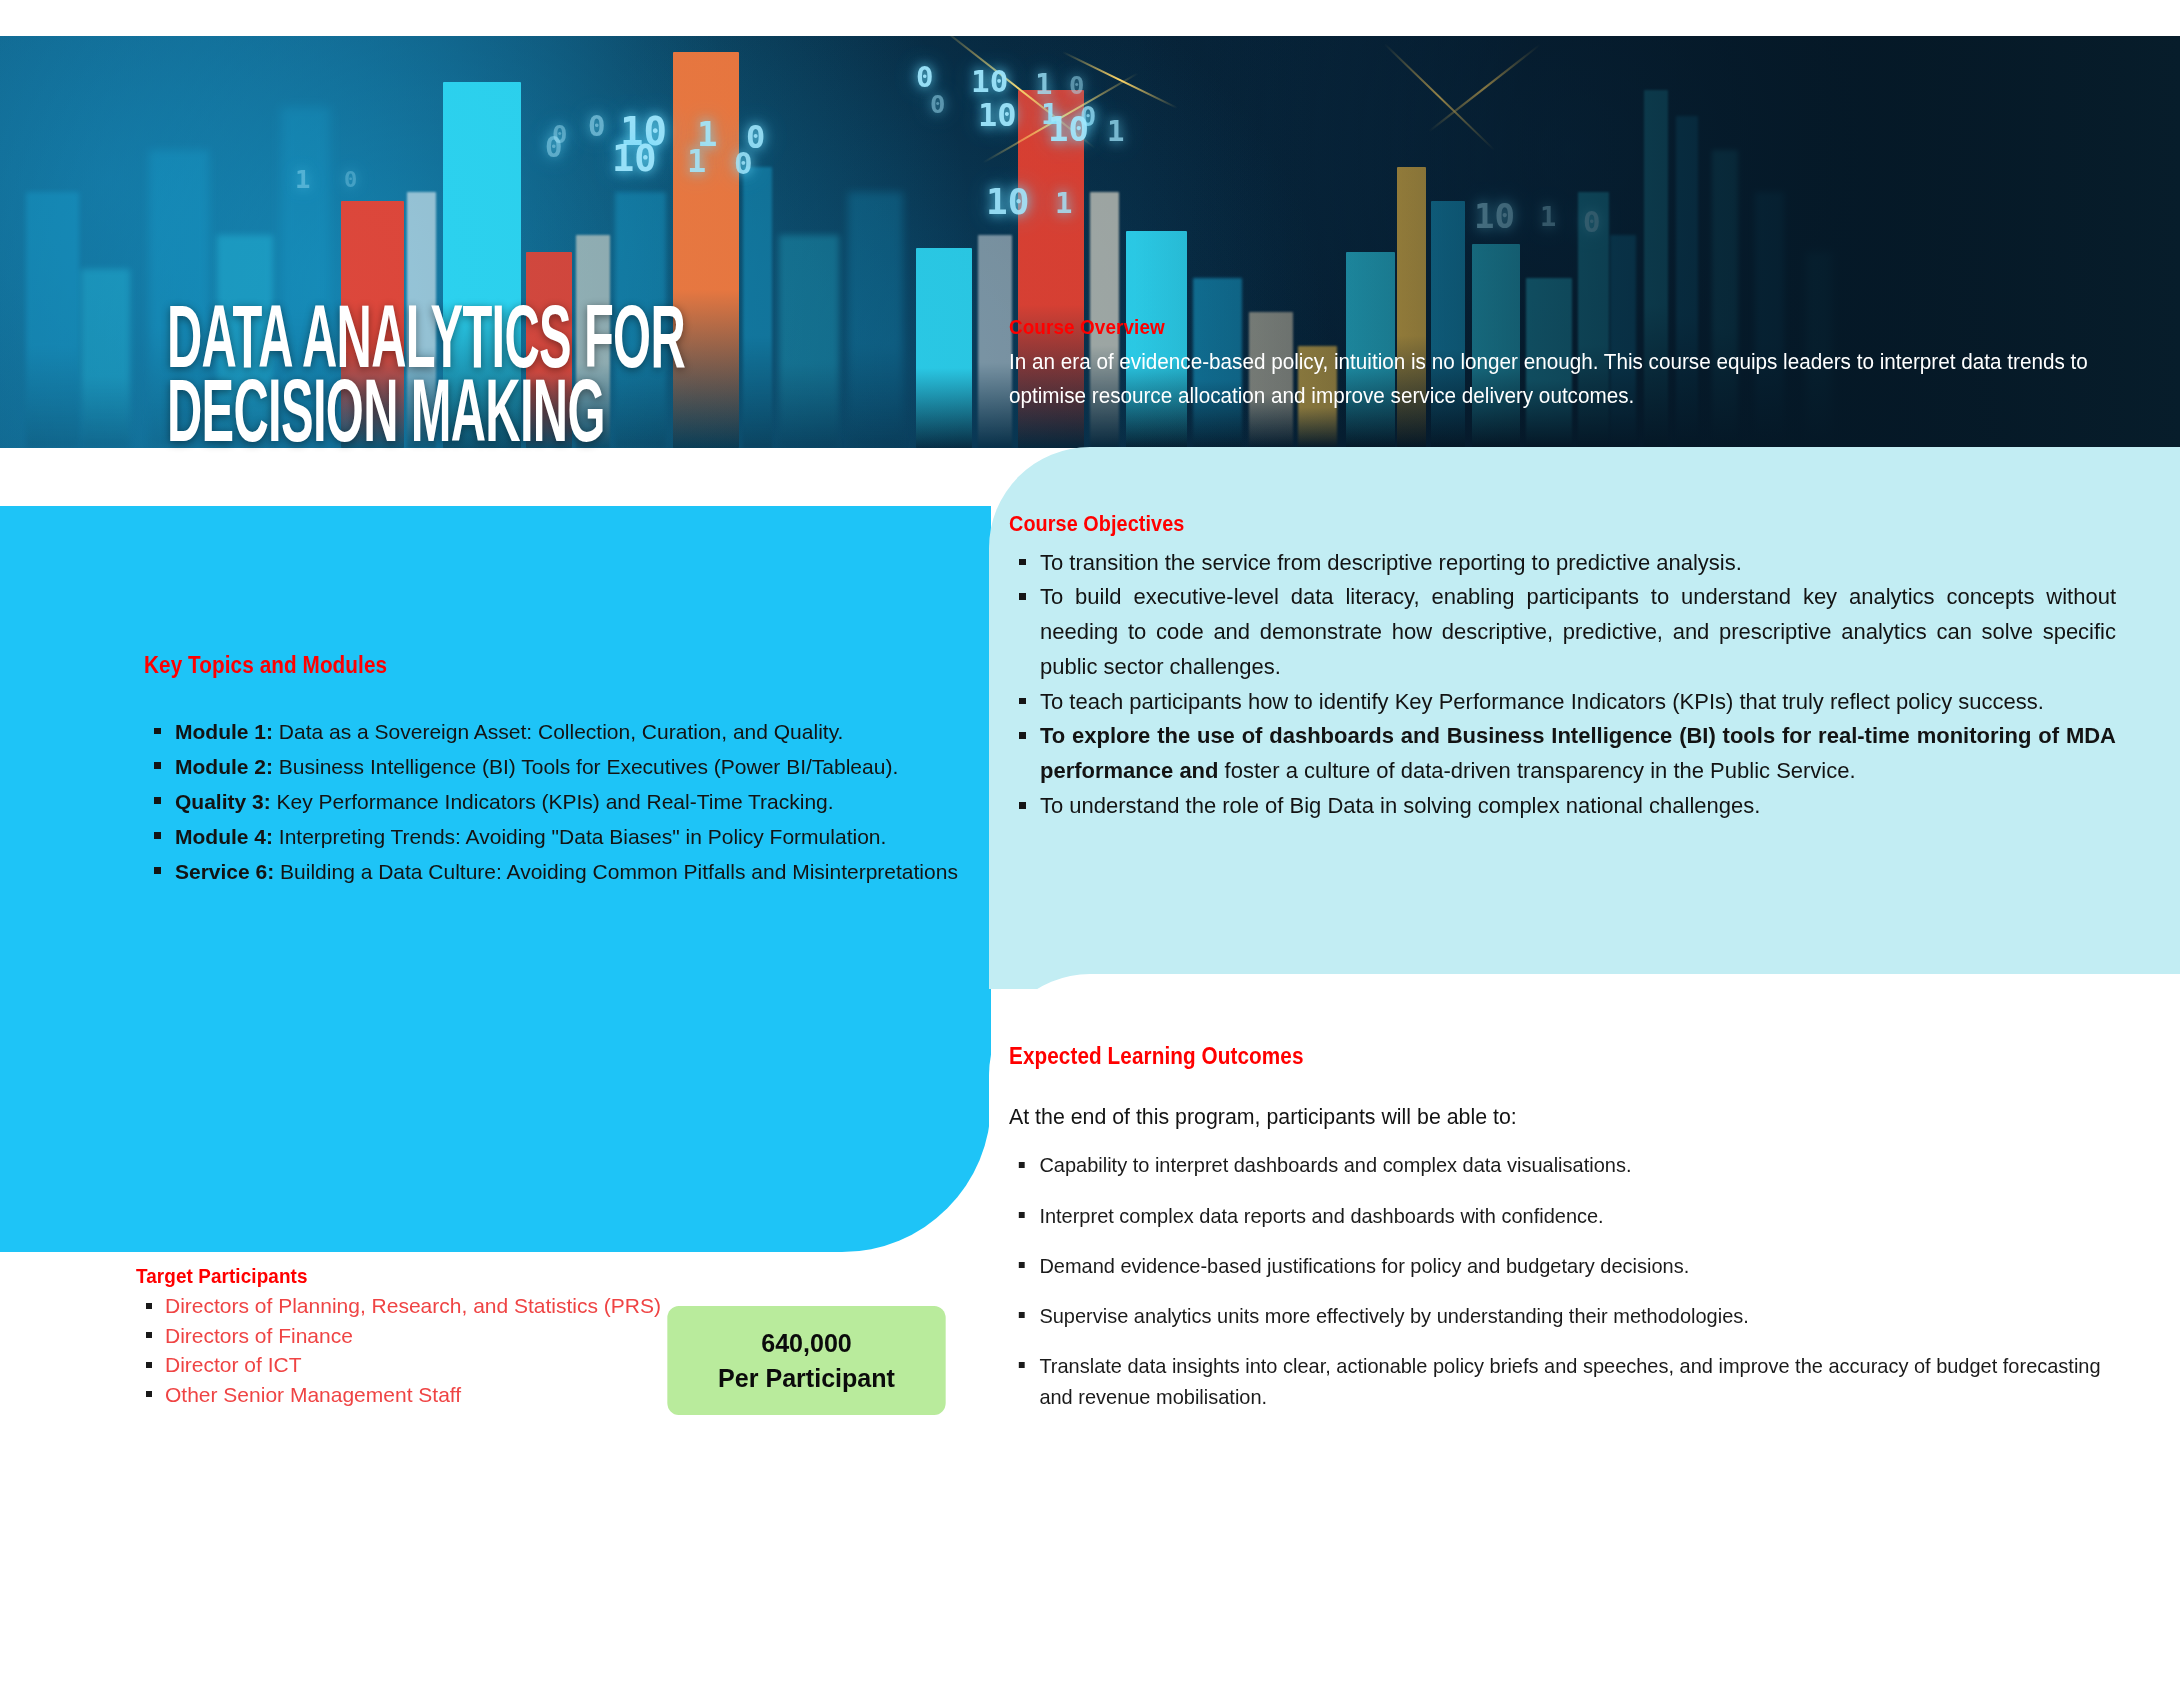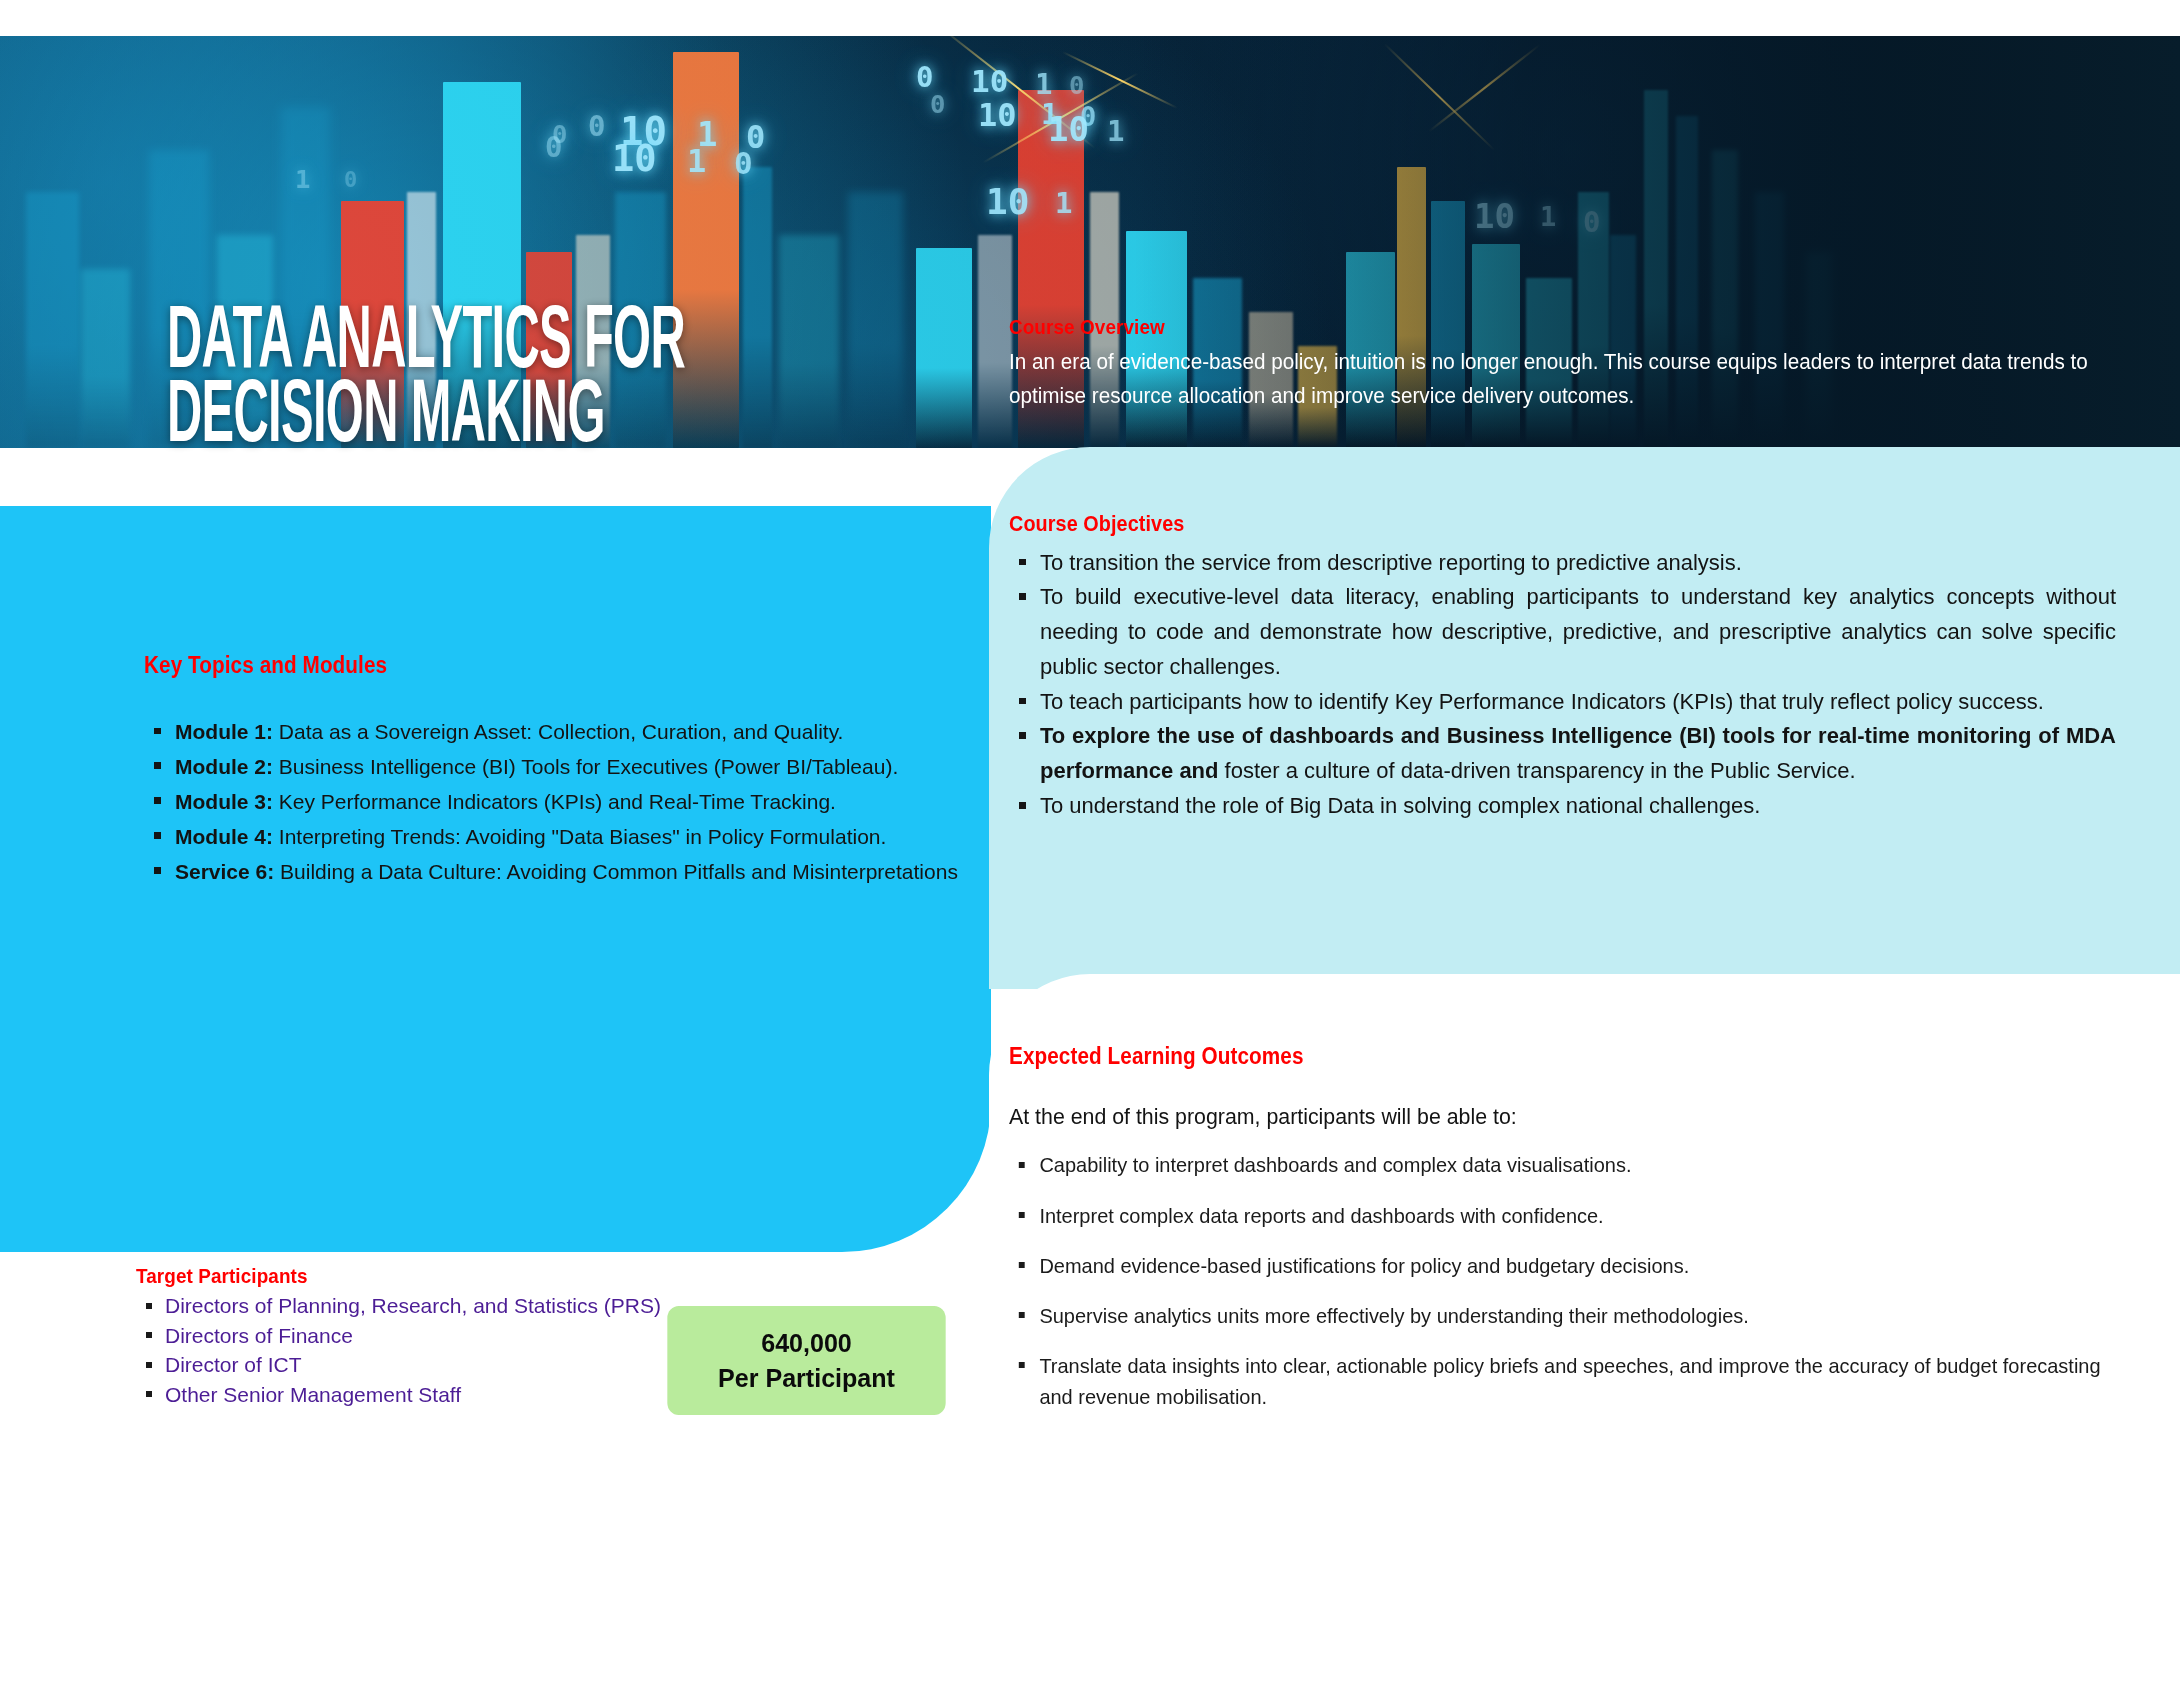--- a/index.html
+++ b/index.html
@@ -90,21 +90,21 @@
   #modules-list li{
     font-size:21px; line-height:1.50; color:#131313; text-align:justify;
     margin-bottom:3.4px; padding-left:31px;
   }
   #modules-list li::before{ left:10.2px; top:.55em; width:6.8px; height:6.8px; background:#141414; }
   #modules-list b{ font-weight:700; }
 
   
   #target-participants{ position:absolute; left:136px; top:1264px; width:545px; z-index:6; }
   #target-participants .sec-head{ font-size:21px; margin-bottom:3.4px; }
-  #tp-list li{ font-size:21px; line-height:1.40; color:#4c1d95; padding-left:29px; }
+  #tp-list li{ font-size:21px; line-height:1.40; color:#ef4444; padding-left:29px; }
   #tp-list li::before{ left:10.2px; top:.55em; width:6px; height:6px; }
 
   
   #price-badge{
     position:absolute; left:660px; top:1306px; width:293px; height:109px;
     background:#b9eb9c; border-radius:12px; z-index:6;
     display:flex; flex-direction:column; align-items:center; justify-content:center;
     color:#0b0b0b; font-weight:700; font-size:26.4px; line-height:1.30;
     transform:scaleX(.95); transform-origin:center center;
   }
@@ -222,21 +222,21 @@
 
 <div id="left-panel"></div>
 <div id="objectives-panel"></div>
 <div id="outcomes-panel"></div>
 
 <section id="key-topics">
   <div class="sec-head">Key Topics and Modules</div>
   <ul class="blist" id="modules-list">
       <li><b>Module 1:</b><span> Data as a Sovereign Asset: Collection, Curation, and Quality.</span></li>
       <li><b>Module 2:</b><span> Business Intelligence (BI) Tools for Executives (Power BI/Tableau).</span></li>
-      <li><b>Module 3:</b><span> Key Performance Indicators (KPIs) and Real-Time Tracking.</span></li>
+      <li><b>Quality 3:</b><span> Key Performance Indicators (KPIs) and Real-Time Tracking.</span></li>
       <li><b>Module 4:</b><span> Interpreting Trends: Avoiding "Data Biases" in Policy Formulation.</span></li>
       <li><b>Service 6:</b><span> Building a Data Culture: Avoiding Common Pitfalls and Misinterpretations</span></li>
     </ul>
 </section>
 
 <section id="target-participants">
   <div class="sec-head">Target Participants</div>
   <ul class="blist" id="tp-list">
       <li>Directors of Planning, Research, and Statistics (PRS)</li>
       <li>Directors of Finance</li>

